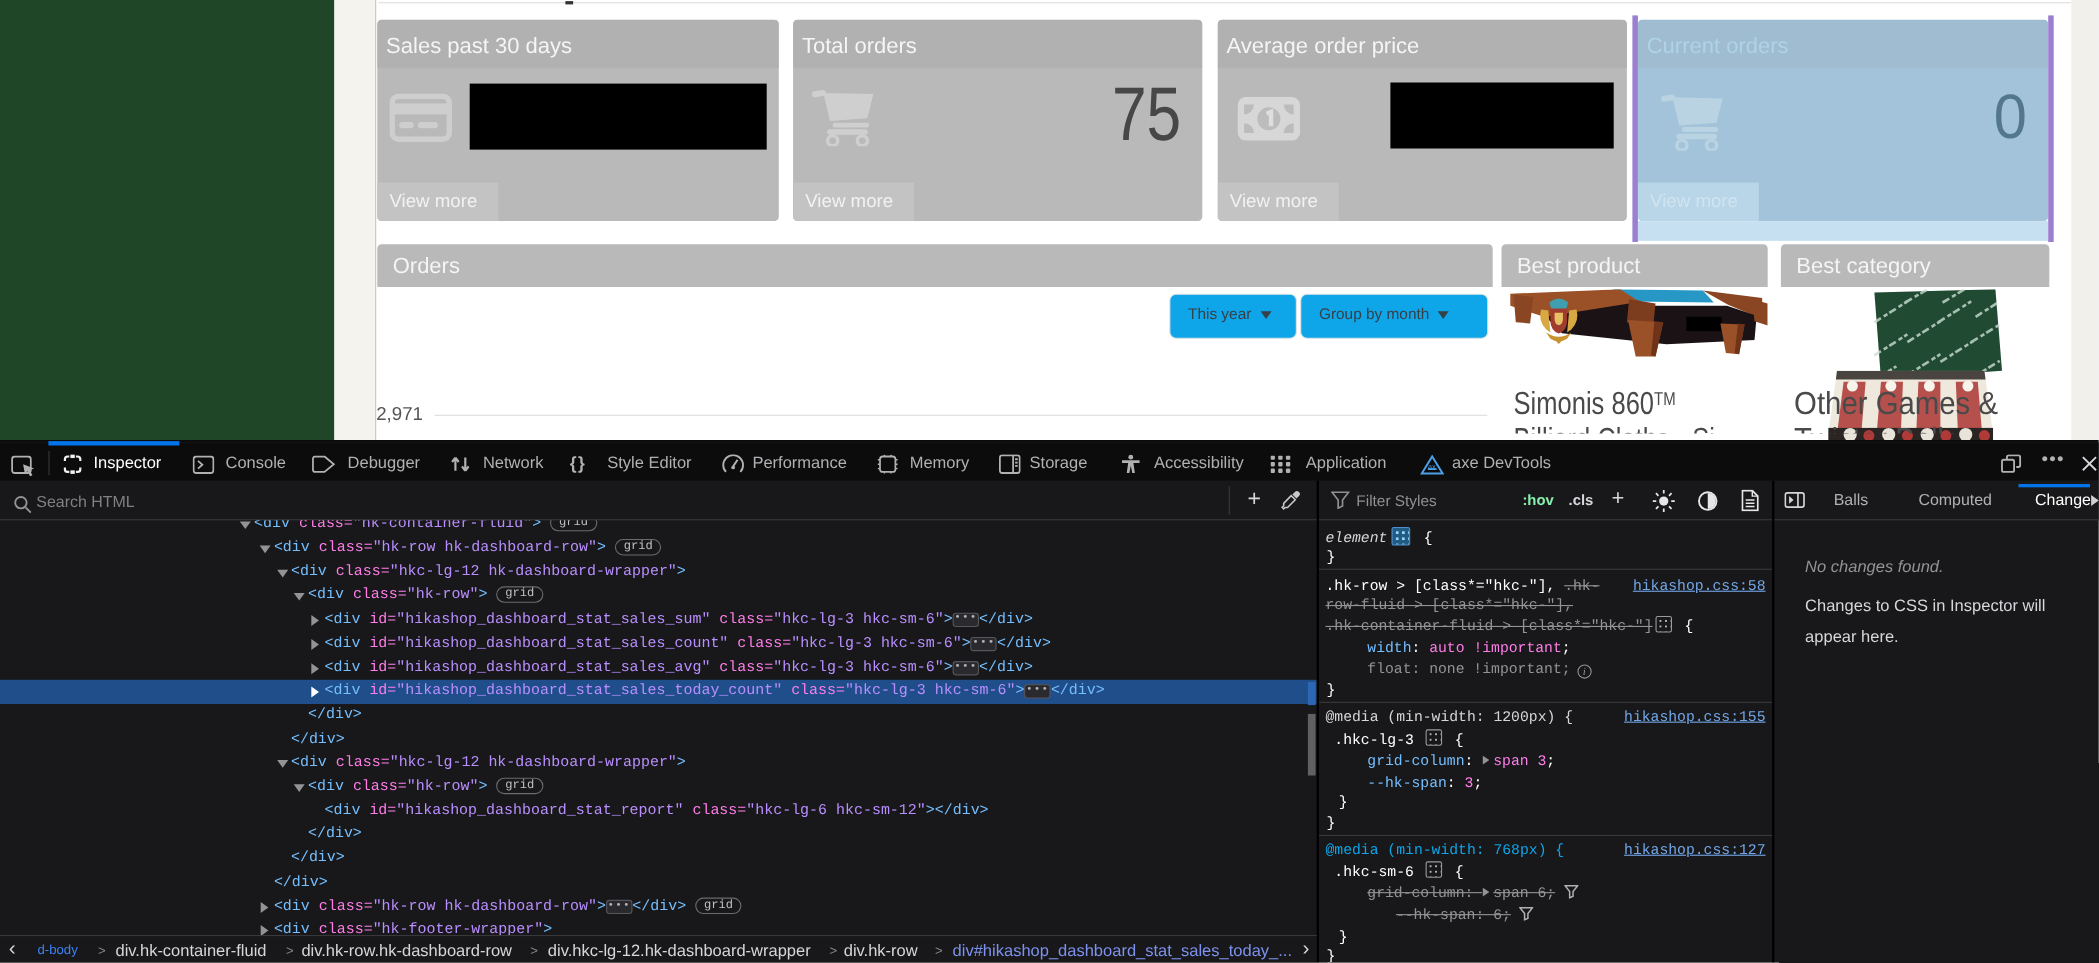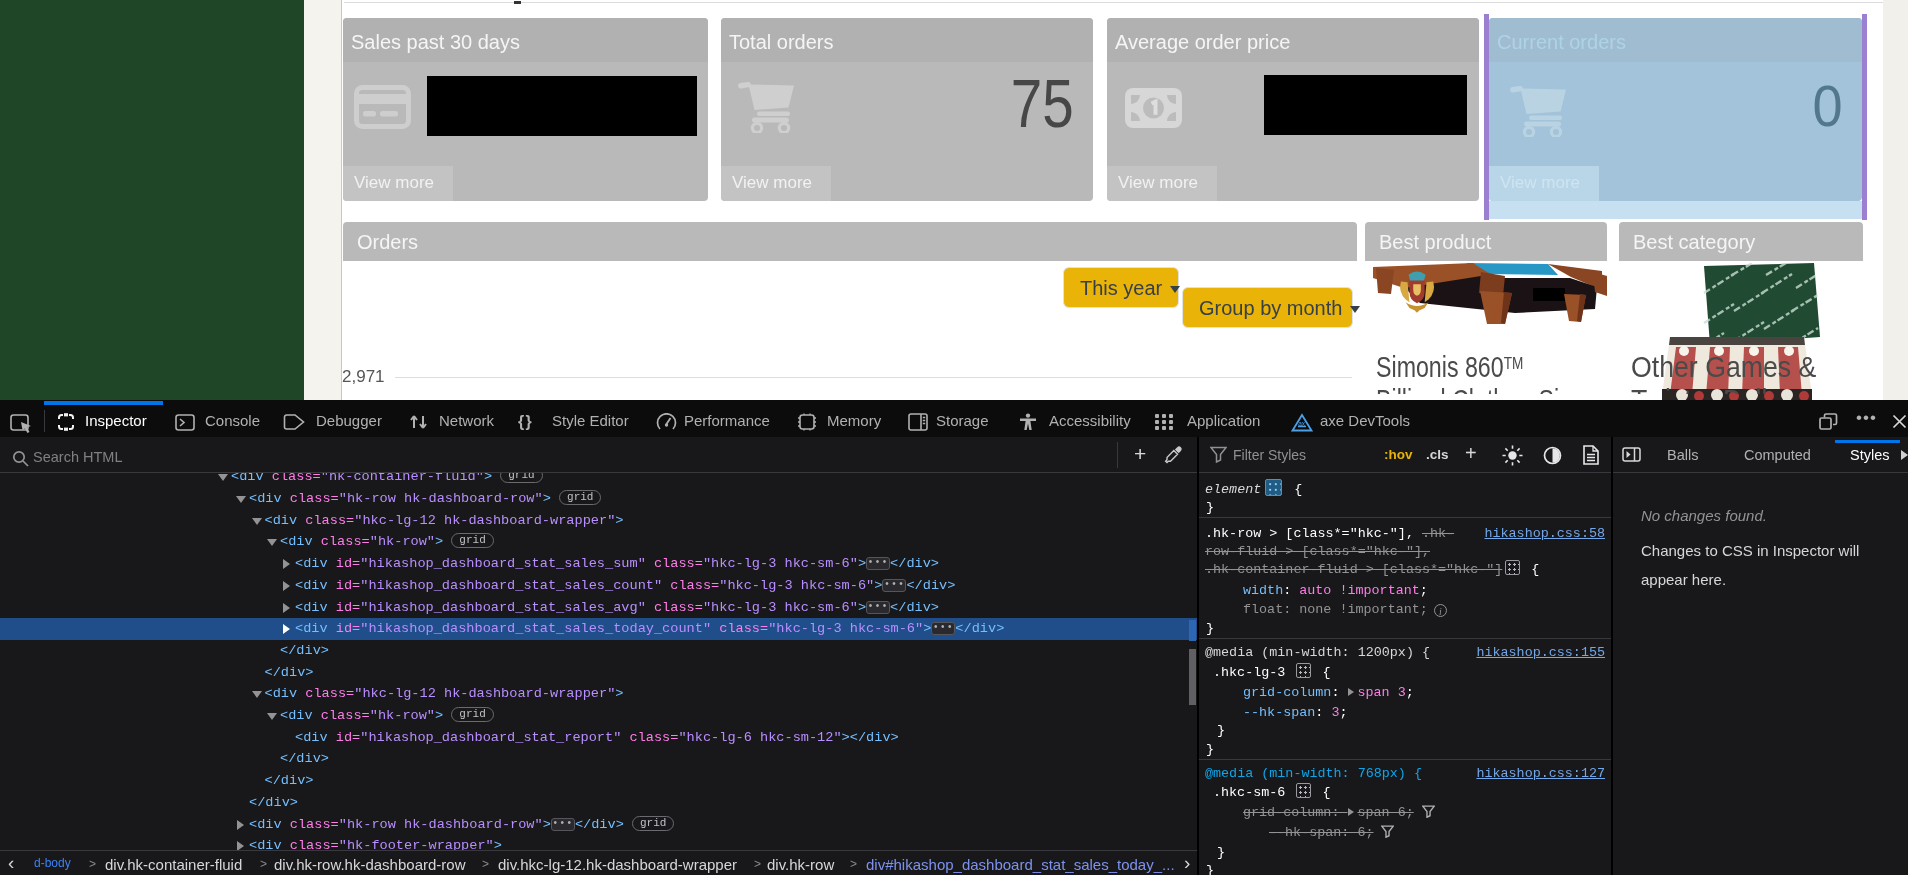--- a/index.html
+++ b/index.html
@@ -14,21 +14,21 @@
   .topline { left:344px; top:2px; width:1539px; height:1px; background:#dcdcdc; }
   .card { position:absolute; top:18px; height:183px; background:#b9b9b9; border-radius:4px; overflow:hidden; }
   .card .hd { position:absolute; left:0; top:0; right:0; height:44px; background:#b1b1b1; }
   .card .title { position:absolute; left:8px; top:13px; font-size:20px; color:#f5f5f5; }
   .card .chip { position:absolute; left:0; top:148px; width:110px; height:35px; background:#c3c3c3; }
   .card .vm { position:absolute; left:11px; top:155px; font-size:17px; color:#f2f2f2; }
   .card .num { position:absolute; top:46px; right:19px; font-size:69px; color:#474747; transform:scaleX(0.82); transform-origin:100% 0; }
   .blackbox { position:absolute; background:#000; }
   .panelhd { position:absolute; top:222px; height:39px; background:#b9b9b9; border-radius:4px 4px 0 0; }
   .panelhd span { position:absolute; left:14px; top:9px; font-size:20px; color:#f5f5f5; }
-  .btn { position:absolute; top:267px; height:41px; background:#eab308; border:1px solid #e0e3e6; border-radius:6px; font-size:20px; color:#374047; }
+  .btn { position:absolute; top:267px; height:41px; background:#0ea5e9; border:1px solid #e0e3e6; border-radius:6px; font-size:14px; color:#374047; }
   .btn .lbl { position:absolute; left:16px; top:9px; white-space:nowrap; }
   .caret { display:inline-block; width:0; height:0; border-left:5.5px solid transparent; border-right:5.5px solid transparent; border-top:7px solid #374047; margin-left:8px; vertical-align:middle; }
   
   #dt { position:absolute; left:0; top:402px; width:1908px; height:473px; background:#18181a; color:#d7d7db; }
   .tabbar { position:absolute; left:0; top:0; width:1908px; height:35px; background:#0c0c0d; }
   .dtab { position:absolute; top:10px; font-size:15px; color:#b1b1b3; white-space:nowrap; }
   .bluetop { position:absolute; left:44px; top:-1px; width:119px; height:4px; background:#0074e8; }
   .row2 { position:absolute; left:0; top:35px; width:1908px; height:36px; background:#18181a; border-bottom:1px solid #38383d; }
   .vsep { position:absolute; top:35px; bottom:0; width:2px; background:#000; }
   .mono { font-family:"Liberation Mono",monospace; font-size:13.6px; white-space:pre; }
@@ -126,21 +126,21 @@
 
   <div class="blackbox" style="left:427px;top:76px;width:270px;height:60px;"></div>
   <div class="blackbox" style="left:1264px;top:75px;width:203px;height:60px;"></div>
 
   <div class="panelhd" style="left:343px;width:1014px;">
       <span>Orders</span>
     </div>
   <div class="btn" style="left:1063px;width:116px;">
       <span class="lbl">This year<span class="caret"></span></span>
     </div>
-  <div class="btn" style="left:1182px;width:171px;margin-top:20px;">
+  <div class="btn" style="left:1182px;width:171px;">
       <span class="lbl">Group by month<span class="caret"></span></span>
     </div>
   <div class="abs" style="left:342px;top:367px;font-size:17px;color:#555;">2,971</div>
   <div class="abs" style="left:395px;top:377px;width:957px;height:1px;background:#ddd;"></div>
 
   <div class="panelhd" style="left:1619px;width:244px;">
       <span>Best category</span>
     </div>
   <div class="panelhd" style="left:1365px;width:242px;">
       <span>Best product</span>
@@ -331,21 +331,21 @@
   <div class="abs" style="left:1134px;top:40px;font-size:21px;color:#d7d7db;font-weight:400;">+</div>
   <svg class="abs" style="left:1164px;top:43px;" width="20" height="20" viewBox="0 0 20 20" fill="#c9c9cc">
     <path d="M13.2 2.2 a2.6 2.6 0 0 1 3.7 3.7 l-2.3 2.3 -3.7 -3.7 Z"></path>
     <path d="M9.8 5.6 L13.5 9.3 6.5 16.3 H4.3 L3 17.6 1.6 16.2 3 14.8 V12.6 Z" fill="none" stroke="#c9c9cc" stroke-width="1.4"></path>
   </svg>
 
   <svg class="abs" style="left:1210px;top:44px;" width="17" height="17" viewBox="0 0 17 17" fill="none" stroke="#909092" stroke-width="1.5">
     <path d="M1 1.5 H16 L10.5 8.5 V14 L6.5 16 V8.5 Z"></path>
   </svg>
   <div class="abs" style="left:1233px;top:45px;font-size:14px;color:#909092;">Filter Styles</div>
-  <div class="abs" style="left:1384px;top:45px;font-size:13.5px;color:#eab308;font-weight:bold;">:hov</div>
+  <div class="abs" style="left:1384px;top:45px;font-size:13.5px;color:#86efac;font-weight:bold;">:hov</div>
   <div class="abs" style="left:1426px;top:45px;font-size:13.5px;color:#d7d7db;font-weight:bold;">.cls</div>
   <div class="abs" style="left:1465px;top:40px;font-size:20px;color:#d7d7db;">+</div>
   <svg class="abs" style="left:1502px;top:43px;" width="21" height="21" viewBox="0 0 21 21" fill="#e6e6e8">
     <circle cx="10.5" cy="10.5" r="4.2"></circle>
     <g stroke="#e6e6e8" stroke-width="1.6">
         <path d="M10.5 0.5 v3.2 M10.5 17.3 v3.2 M0.5 10.5 h3.2 M17.3 10.5 h3.2 M3.4 3.4 l2.3 2.3 M15.3 15.3 l2.3 2.3 M17.6 3.4 l-2.3 2.3 M5.7 15.3 l-2.3 2.3"></path>
       </g>
   </svg>
   <svg class="abs" style="left:1543px;top:44px;" width="19" height="19" viewBox="0 0 19 19">
     <circle cx="9.5" cy="9.5" r="8" fill="none" stroke="#e6e6e8" stroke-width="1.7"></circle>
@@ -358,21 +358,21 @@
   </svg>
 
   <div class="abs" style="left:1835px;top:38px;width:65px;height:3px;background:#0074e8;"></div>
   <svg class="abs" style="left:1622px;top:45px;" width="19" height="15" viewBox="0 0 19 15" fill="none" stroke="#d7d7db" stroke-width="1.5">
     <rect x="1" y="1" width="17" height="13" rx="2"></rect>
       <path d="M12.5 1 V14"></path>
       <path d="M4.5 4 L8.5 7.5 L4.5 11 Z" fill="#d7d7db" stroke="none"></path>
   </svg>
   <div class="abs" style="left:1667px;top:45px;font-size:14.5px;color:#b1b1b3;">Balls</div>
   <div class="abs" style="left:1744px;top:45px;font-size:14.5px;color:#b1b1b3;">Computed</div>
-  <div class="abs" style="left:1850px;top:45px;font-size:14.5px;color:#fff;">Styles</div>
+  <div class="abs" style="left:1850px;top:45px;font-size:14.5px;color:#fff;">Change</div>
   <div class="abs" style="left:1901px;top:48px;width:0;height:0;border-top:5px solid transparent;border-bottom:5px solid transparent;border-left:7px solid #cfcfd2;"></div>
 
   <div class="vsep" style="left:1197px;"></div>
   <div class="vsep" style="left:1611px;"></div>
   <div id="markup">
 <div class="abs" style="left:0;top:71px;width:1197px;height:377px;overflow:hidden;">
 <div class="mrow mono" style="top:-6.7px;">
 <span class="tri open" style="left:218.0px;top:8px;border-top-color:#939395;"></span>
 <span style="position:absolute;left:231.0px;top:0;"><span class="tag">&lt;div </span><span class="an">class=</span><span class="av">"hk-container-fluid"</span><span class="tag">&gt;</span> <span class="badge">grid</span></span>
 </div>

